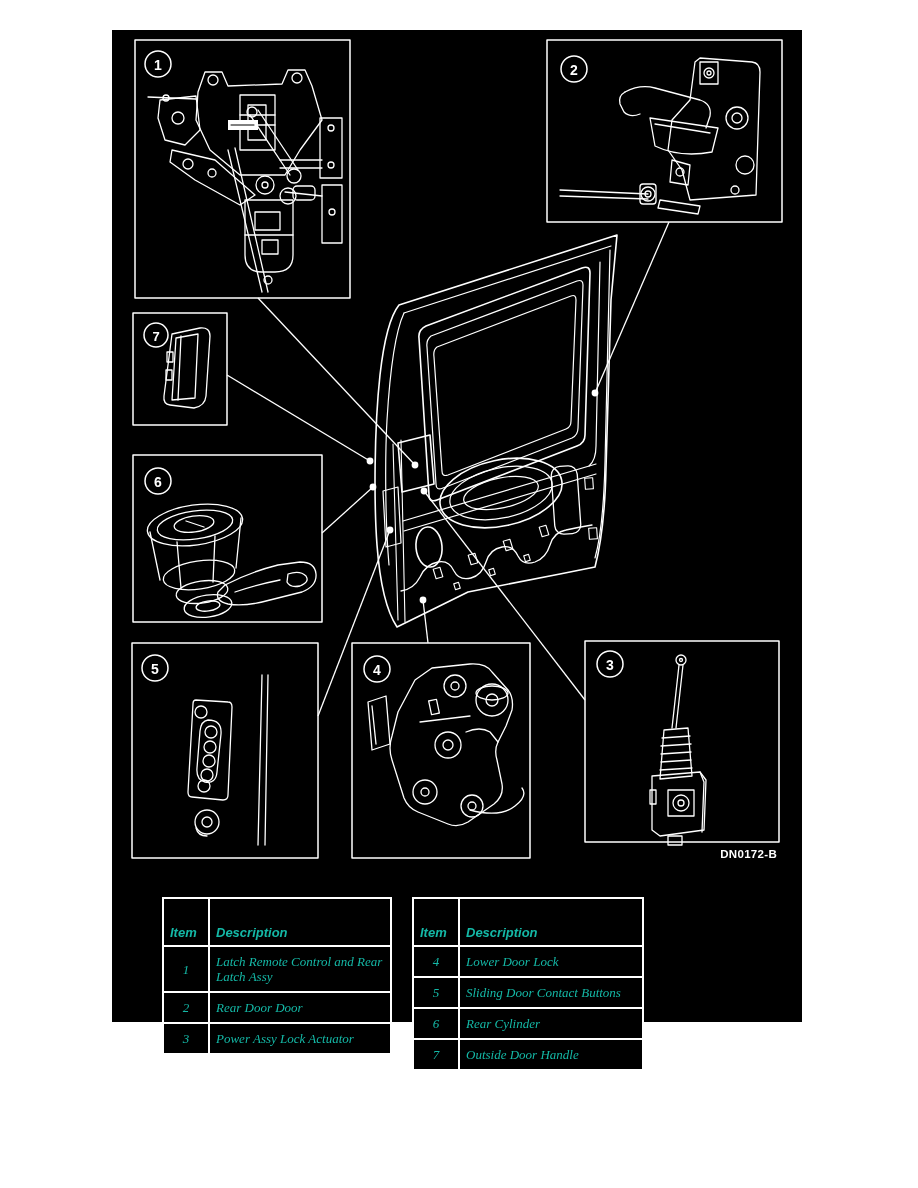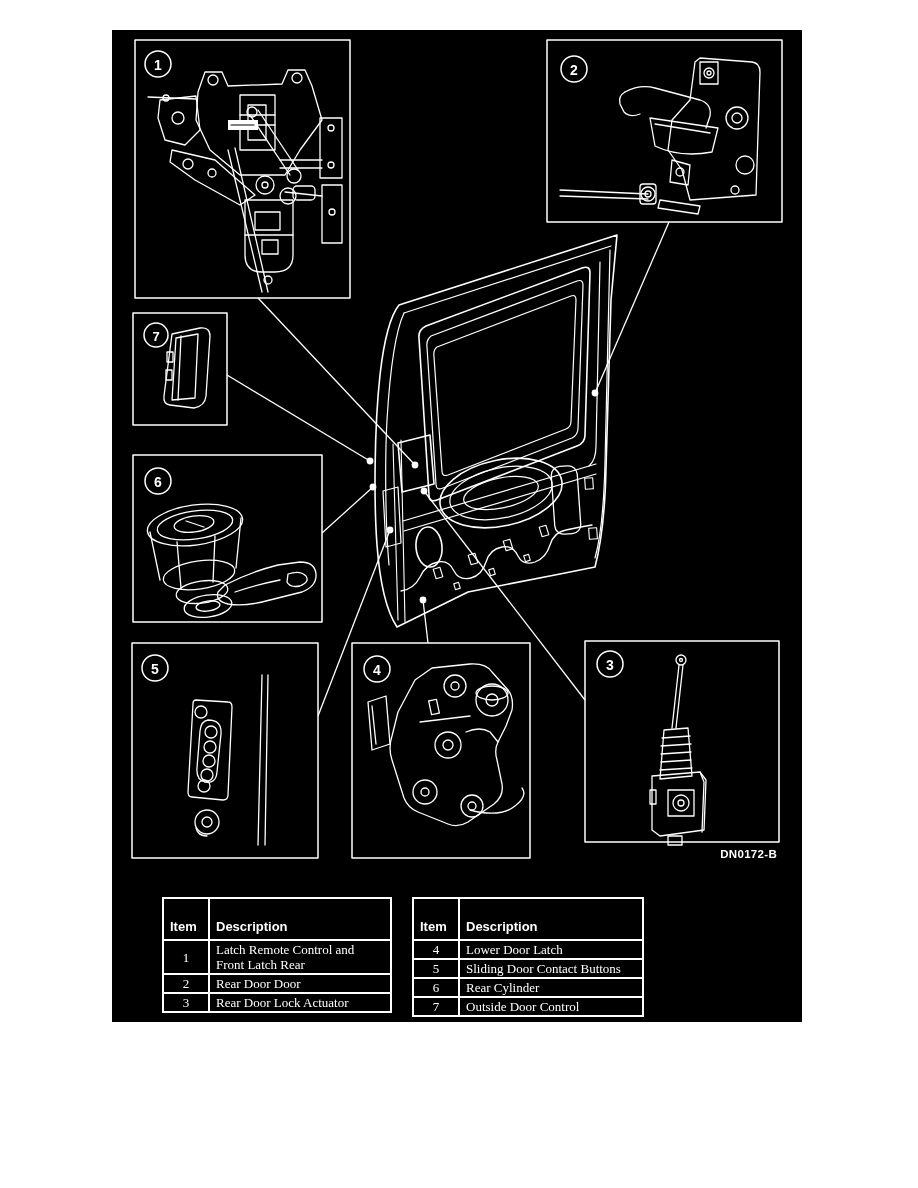--- a/index.html
+++ b/index.html
@@ -17,23 +17,24 @@
   svg.art { position:absolute; left:0; top:0; width:690px; height:992px; display:block; }
 
   .parts-table {
     position:absolute;
     border-collapse:collapse;
     table-layout:fixed;
     background:#000000;
   }
   .parts-table th, .parts-table td {
     border:2px solid #ffffff;
-    color:#ffffff;
-    padding:1px 6px;
+    color:#14b8a6;
+    padding:7px 6px;
     overflow:hidden;
+    font-style:italic;
   }
   .parts-table th {
     font-family:"Liberation Sans", sans-serif;
     font-weight:bold;
     font-size:13px;
     text-align:left;
     vertical-align:bottom;
     padding-bottom:5px;
     height:34px;
   }
@@ -307,55 +308,55 @@
         <col style="width:46px">
         <col style="width:182px">
       </colgroup>
     <tbody>
         <tr>
       <th>Item</th>
       <th>Description</th>
     </tr>
     <tr class="data-row">
       <td class="item">1</td>
-      <td class="desc">Latch Remote Control and Front Latch Rear</td>
+      <td class="desc">Latch Remote Control and Rear Latch Assy</td>
     </tr>
     <tr class="data-row">
       <td class="item">2</td>
       <td class="desc">Rear Door Door</td>
     </tr>
     <tr class="data-row">
       <td class="item">3</td>
-      <td class="desc">Rear Door Lock Actuator</td>
+      <td class="desc">Power Assy Lock Actuator</td>
     </tr>
   </tbody>
     </table>
 
   <table class="parts-table t-right">
     <colgroup>
         <col style="width:46px">
         <col style="width:184px">
       </colgroup>
     <tbody>
         <tr>
       <th>Item</th>
       <th>Description</th>
     </tr>
     <tr class="data-row">
       <td class="item">4</td>
-      <td class="desc">Lower Door Latch</td>
+      <td class="desc">Lower Door Lock</td>
     </tr>
     <tr class="data-row">
       <td class="item">5</td>
       <td class="desc">Sliding Door Contact Buttons</td>
     </tr>
     <tr class="data-row">
       <td class="item">6</td>
       <td class="desc">Rear Cylinder</td>
     </tr>
     <tr class="data-row">
       <td class="item">7</td>
-      <td class="desc">Outside Door Control</td>
+      <td class="desc">Outside Door Handle</td>
     </tr>
   </tbody>
     </table>
 
 </div>
 
 </body></html>

